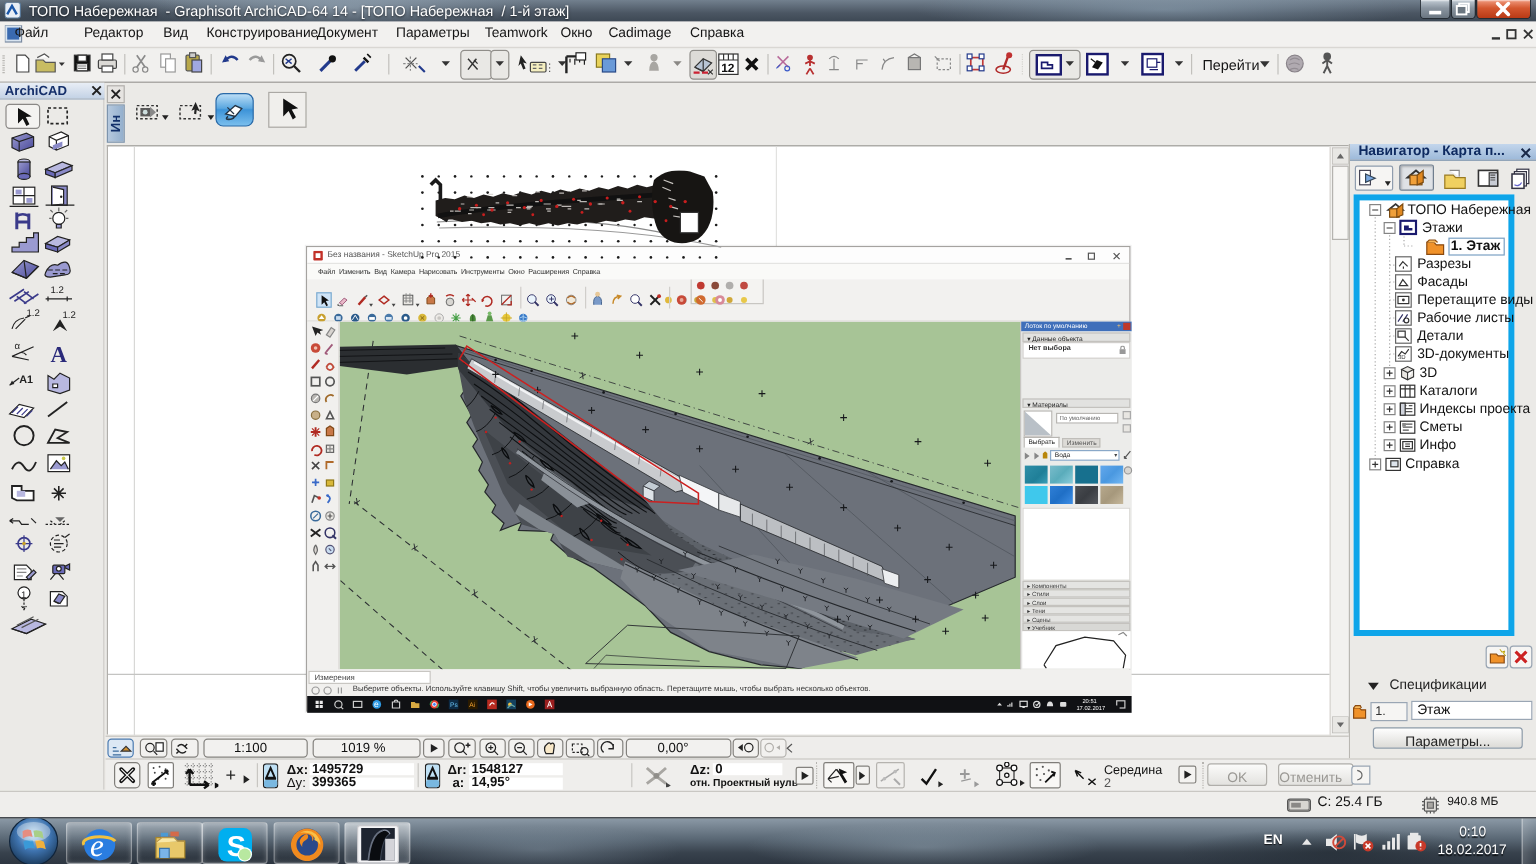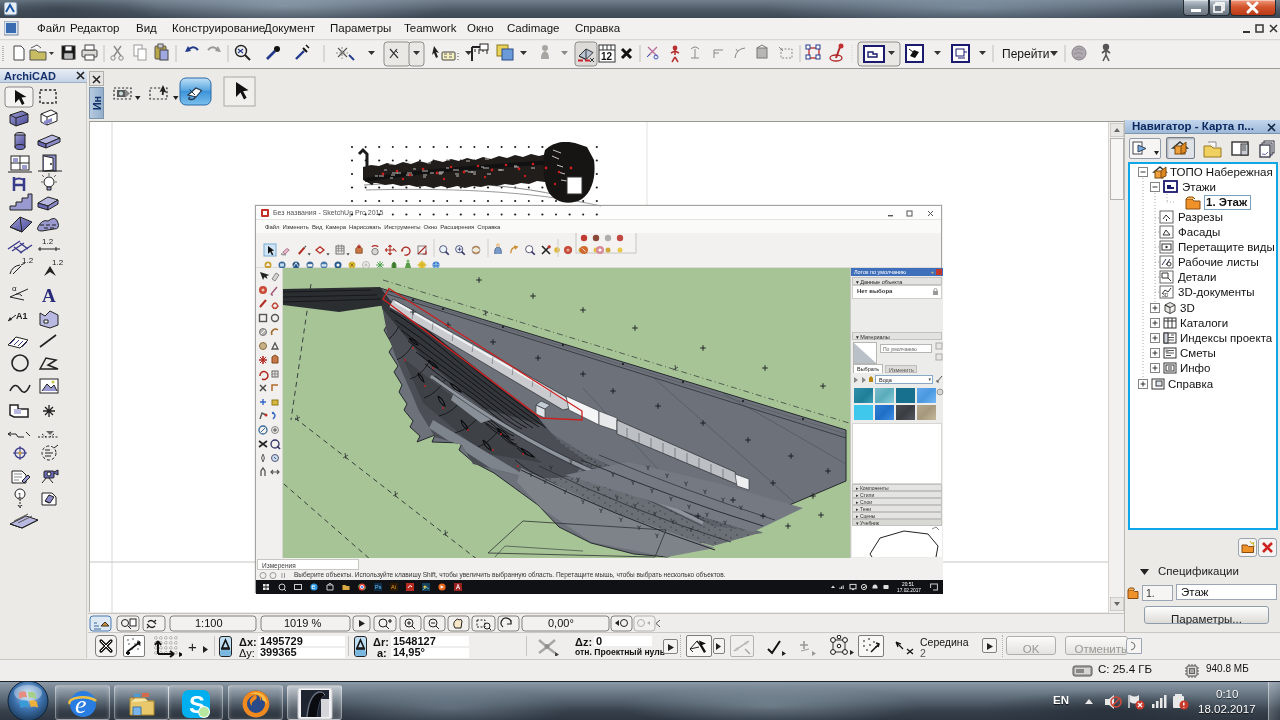--- a/index.html
+++ b/index.html
@@ -26,21 +26,21 @@
 #palette{left:0;top:69px;width:87px;height:589px;background:#ebeae7;border-right:1px solid #cfcdc9}
 #palette .hdr{position:absolute;left:0;top:0;width:87px;height:14px;background:linear-gradient(#e9eef6,#c3d2e5);border-bottom:1px solid #9fb0c4}
 #palette .hdr span{position:absolute;left:4px;top:1px;font-size:11px;font-weight:bold;color:#16306b}
 
 #canvas{left:89px;top:121px;width:1035px;height:491px;background:#fff;border-top:1px solid #9a9894;border-left:1px solid #b0aeaa}
 #vscroll{position:absolute;right:0;top:0;width:16px;height:491px;background:#f2f1ef;border-left:1px solid #d6d4d0}
 
 #navigator{left:1124px;top:120px;width:156px;height:512px;background:#ebeae7;border-left:1px solid #b9b7b2}
 #nav-title{position:absolute;left:0;top:0;width:156px;height:14px;background:linear-gradient(#c3d6ec,#9db9d9);border-bottom:1px solid #7d94ad}
 #nav-title span{position:absolute;left:7px;top:0px;font-size:11.5px;font-weight:bold;color:#0e2a60}
-#nav-tree{position:absolute;left:3px;top:42px;width:150px;height:368px;background:#fff;border:2px solid #0ea5e9}
+#nav-tree{position:absolute;left:3px;top:42px;width:134px;height:368px;background:#fff;border:5px solid #0ea5e9}
 .trow{position:absolute;font-size:11.5px;color:#111;white-space:nowrap}
 
 #zoombar{left:88px;top:613px;width:1036px;height:19px;background:#eeedeb;border-top:1px solid #c5c3bf}
 #trackbar{left:88px;top:632px;width:1192px;height:27px;background:#efeeec;border-top:1px solid #cac8c4}
 #statusbar{left:0;top:659px;width:1280px;height:22px;background:#efeeec;border-top:1px solid #c9c7c3}
 #statusbar .msg{position:absolute;left:5px;top:3px;font-size:12.5px;color:#111}
 
 #taskbar{left:0;top:681px;width:1280px;height:39px;background:linear-gradient(#8b99a6,#5a6875 45%,#38424d 75%,#2d3641);border-top:1px solid #1d242b;overflow:hidden}
 #taskbar .tblob1{position:absolute;left:620px;top:4px;width:300px;height:40px;background:radial-gradient(ellipse at center,rgba(185,205,220,.35),rgba(185,205,220,0) 70%)}
 #taskbar .tblob2{position:absolute;left:980px;top:8px;width:260px;height:40px;background:radial-gradient(ellipse at center,rgba(30,38,46,.55),rgba(30,38,46,0) 70%)}
@@ -53,37 +53,38 @@
 </style></head>
 <body>
 <div class="abs" id="titlebar">
     <div class="blob1"></div>
     <div class="blob2"></div>
     <div class="blob3"></div>
 <svg class="abs" style="left:4px;top:2px" width="14" height="14">
       <rect x="0" y="0" width="13" height="13" rx="2" fill="#e8eef5" stroke="#5a7a9a"></rect>
       <path d="M2,10 L6,3 L10,10" stroke="#1a56a8" stroke-width="2" fill="none"></path>
     </svg>
+<span class="txt" id="title-text">ТОПО Набережная&nbsp; - Graphisoft ArchiCAD-64 14 - [ТОПО Набережная&nbsp; / 1-й этаж]</span>
 <div class="wbtn" id="btn-min"><svg width="24" height="15">
         <rect x="7" y="9" width="10" height="3" fill="#fff"></rect>
       </svg></div>
 <div class="wbtn" id="btn-max"><svg width="19" height="15">
         <rect x="6" y="3" width="8" height="7" fill="none" stroke="#fff" stroke-width="1.6"></rect>
         <rect x="4" y="5" width="8" height="7" fill="#6b7680" stroke="#fff" stroke-width="1.6"></rect>
       </svg></div>
 <div class="wbtn" id="btn-close"><svg width="44" height="15">
         <path d="M17,3 L26,12 M26,3 L17,12" stroke="#fff" stroke-width="3" stroke-linecap="round"></path>
       </svg></div>
 </div>
 <div class="abs" id="menubar">
 <svg class="abs" style="left:4px;top:3px" width="15" height="15">
       <rect x="0" y="0" width="14" height="14" fill="#d8e4f0" stroke="#7a8aa0"></rect>
       <rect x="2" y="2" width="10" height="10" fill="#3a6ab0"></rect>
     </svg>
-<span class="mi" style="left:37px">Файл</span>
+<span class="mi" style="left:12px">Файл</span>
     <span class="mi" style="left:70px">Редактор</span>
     <span class="mi" style="left:136px">Вид</span>
     <span class="mi" style="left:172px">Конструирование</span>
     <span class="mi" style="left:264px">Документ</span>
     <span class="mi" style="left:330px">Параметры</span>
     <span class="mi" style="left:404px">Teamwork</span>
     <span class="mi" style="left:467px">Окно</span>
     <span class="mi" style="left:507px">Cadimage</span>
     <span class="mi" style="left:575px">Справка</span>
 <svg class="abs" style="left:1243px;top:6px" width="36" height="12">
@@ -1607,21 +1608,21 @@
 <svg class="abs" style="left:805px;top:5px" width="24" height="18">
       <path d="M3,4 l7,7 m-7,-7 l2,5 m-2,-5 l5,2 M14,11 l6,5 m-6,0 l6,-5" stroke="#111" stroke-width="1.2" fill="none"></path>
     </svg>
 <span class="txt" style="left:832px;top:3px;font-size:10.5px;color:#111">Середина</span>
 <span class="txt" style="left:832px;top:14px;font-size:10.5px;color:#555">2</span>
 <div class="abs" style="left:894px;top:5px;width:15px;height:15px;background:#f4f3f1;border:1px solid #84827e;border-radius:2px"><svg width="13" height="13">
         <path d="M4,3 l6,3.5 -6,3.5 z" fill="#222"></path>
       </svg></div>
 <div class="abs" style="left:914px;top:2px;width:1px;height:22px;border-left:1px dotted #b5b3af"></div>
 <div class="abs" style="left:918px;top:3px;width:50px;height:19px;background:linear-gradient(#fbfbfa,#e3e2df);border:1px solid #b0aeaa;border-radius:3px;text-align:center"><span style="font-size:11.5px;color:#9a9894;position:relative;top:2px">OK</span></div>
-<div class="abs" style="left:977px;top:3px;width:63px;height:19px;background:linear-gradient(#fbfbfa,#e3e2df);border:1px solid #b0aeaa;border-radius:3px;text-align:right"><span style="font-size:11.5px;color:#9a9894;position:relative;top:2px">Отменить</span></div>
+<div class="abs" style="left:977px;top:3px;width:63px;height:19px;background:linear-gradient(#fbfbfa,#e3e2df);border:1px solid #b0aeaa;border-radius:3px;text-align:left"><span style="font-size:11.5px;color:#9a9894;position:relative;top:2px">Отменить</span></div>
 <div class="abs" style="left:1038px;top:5px;width:16px;height:16px;background:#f6f5f3;border:1px solid #9aa6b4;border-radius:3px 0 0 3px"><svg width="14" height="14">
         <path d="M4,3 q4,1 4,4 t-4,4" fill="none" stroke="#666"></path>
       </svg></div>
 </div>
 <div class="abs" id="statusbar">
 <svg class="abs" style="left:1072px;top:5px" width="22" height="12">
       <rect x="1" y="1" width="19" height="10" rx="2" fill="#c8c6c2" stroke="#555"></rect>
       <rect x="2" y="2" width="17" height="8" rx="1.5" fill="#d8d6d2" stroke="#777"></rect>
       <rect x="4" y="4" width="8" height="4" fill="#8a8886"></rect>
     </svg>

